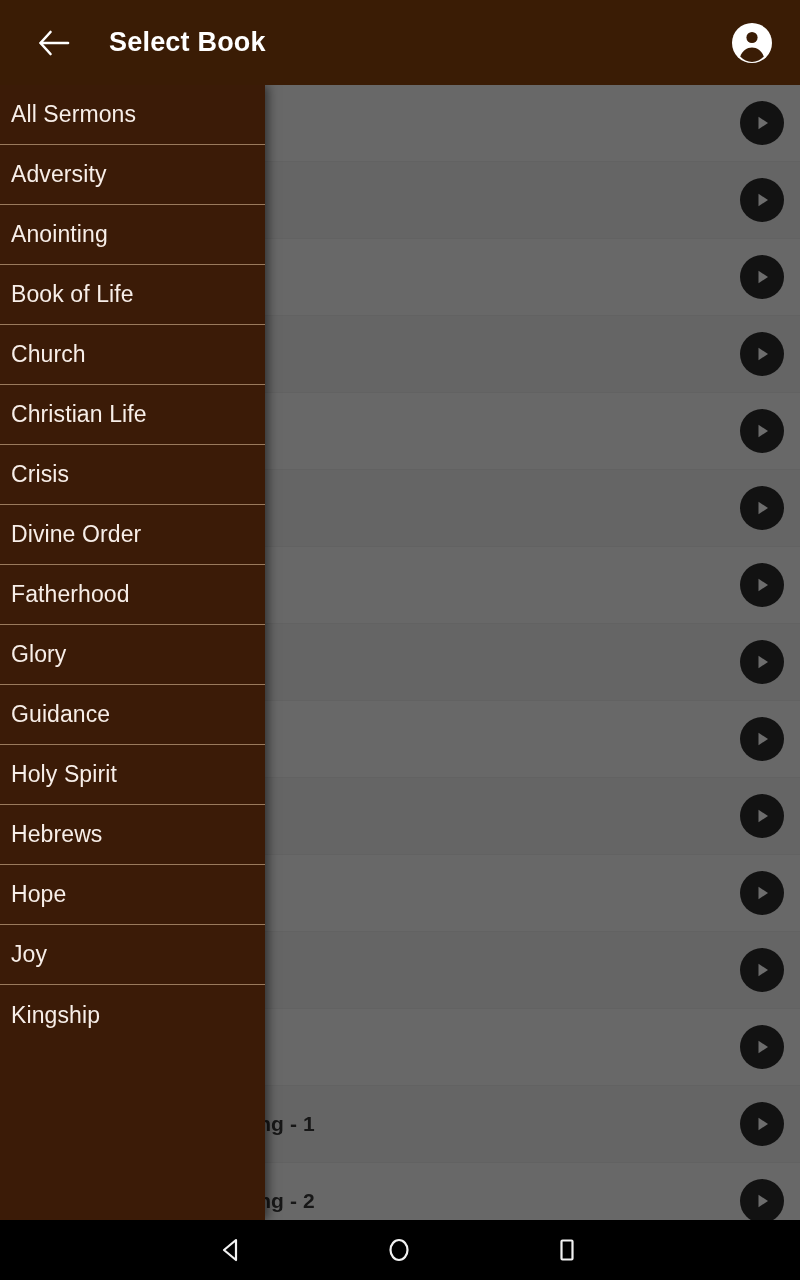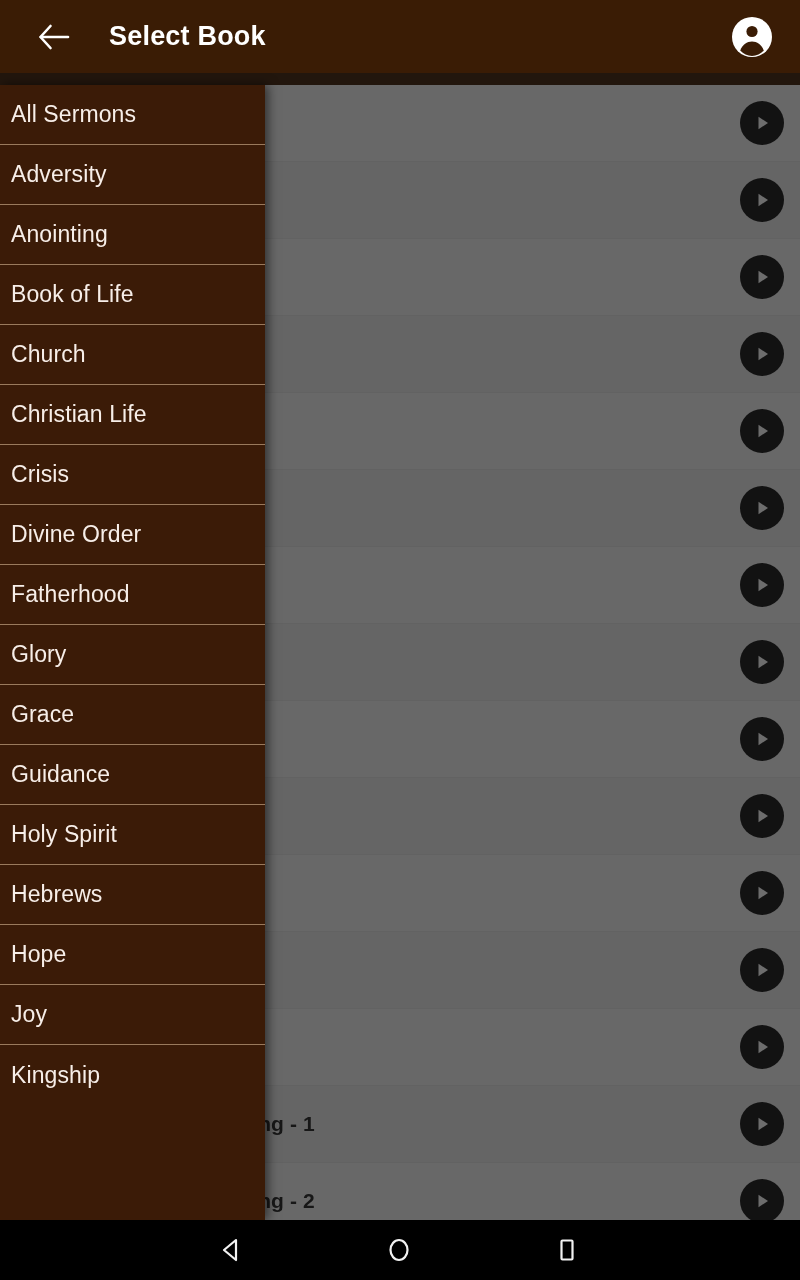--- a/index.html
+++ b/index.html
@@ -87,21 +87,21 @@
     height: 1220px;
     background: rgba(20,20,20,0.62);
     pointer-events: none;
   }
 
   
   #appbar {
     position: absolute;
     left: 0; top: 0;
     width: 800px;
-    height: 73px;
+    height: 85px;
     background: #3a1c05;
     display: flex;
     align-items: center;
     z-index: 30;
   }
 
   #back-arrow {
     width: 56px;
     height: 56px;
     margin-left: 26px;
@@ -360,23 +360,20 @@
       <div class="drawer-item">
         <span class="drawer-item-label">Divine Order</span>
       </div>
       <div class="drawer-item">
         <span class="drawer-item-label">Fatherhood</span>
       </div>
       <div class="drawer-item">
         <span class="drawer-item-label">Glory</span>
       </div>
       <div class="drawer-item">
-        <span class="drawer-item-label">Grace</span>
-      </div>
-      <div class="drawer-item">
         <span class="drawer-item-label">Guidance</span>
       </div>
       <div class="drawer-item">
         <span class="drawer-item-label">Holy Spirit</span>
       </div>
       <div class="drawer-item">
         <span class="drawer-item-label">Hebrews</span>
       </div>
       <div class="drawer-item">
         <span class="drawer-item-label">Hope</span>

